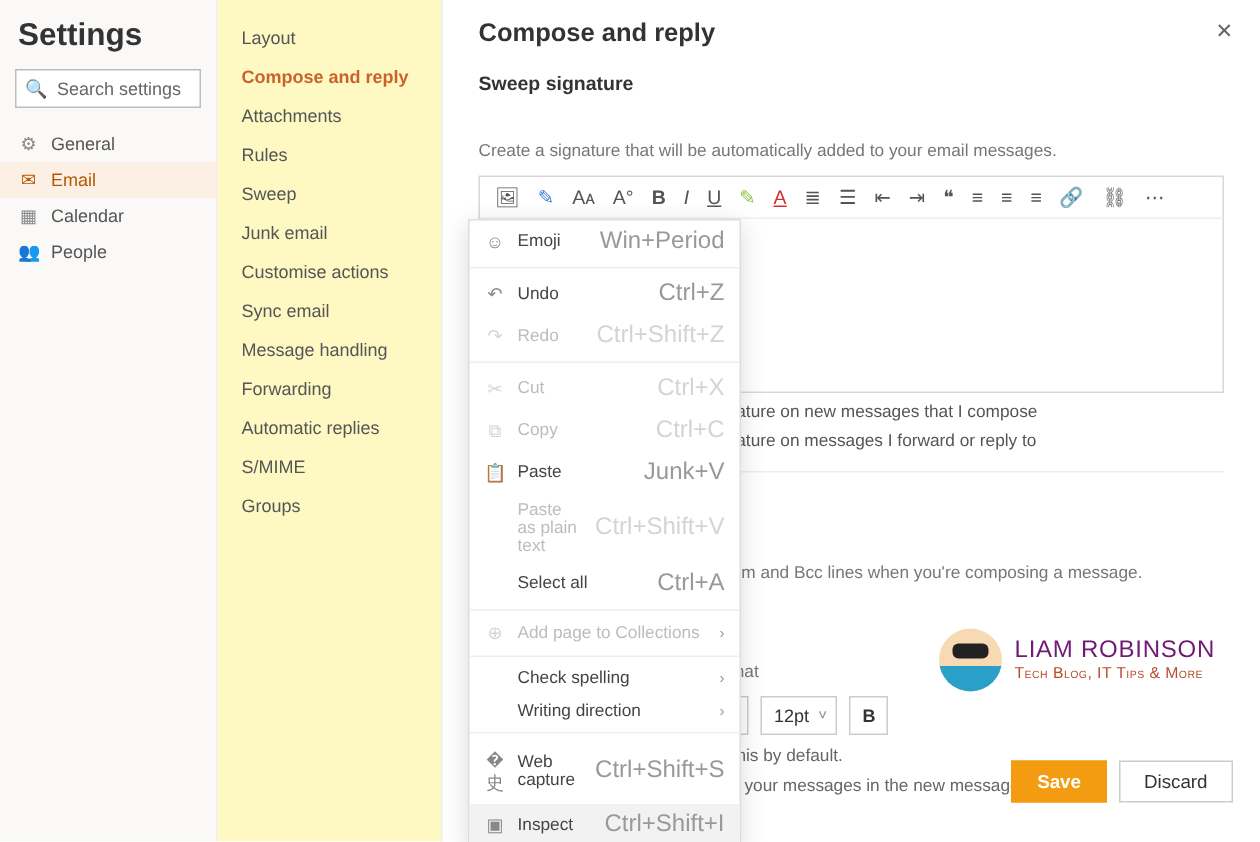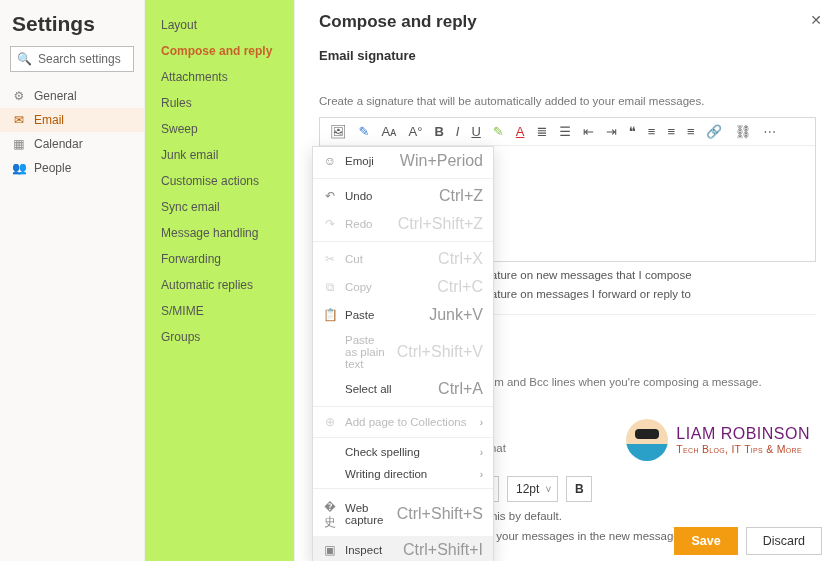--- a/index.html
+++ b/index.html
@@ -6,44 +6,44 @@
   body { background: #fff; width: 840px; height: 561px; overflow: hidden; font-size: 12px; color: #333; }
   .app { display: flex; height: 100%; }
   .col1 { width: 145px; background: #faf9f8; border-right: 1px solid #eee; padding: 8px 0; }
   .col1 h1 { font-size: 21px; font-weight: 600; padding: 4px 12px 10px; }
   .search { margin: 0 10px 12px; border: 1px solid #bdbdbd; background: #fff; height: 26px; display: flex; align-items: center; padding: 0 6px; gap: 6px; color: #666; font-size: 12px; }
   .nav-item { display: flex; align-items: center; gap: 8px; padding: 5px 12px; font-size: 12px; color: #555; cursor: pointer; }
   .nav-item .ic { width: 14px; text-align: center; color: #888; }
   .nav-item.active { background: #fcefe3; color: #b35900; }
   .nav-item.active .ic { color: #b35900; }
   .quick { color: #0f6cbd; font-size: 11.5px; padding: 8px 12px 0 32px; cursor: pointer; }
-  .col2 { width: 150px; background: #bef264; border-right: 1px solid #eee; padding: 12px 0; }
+  .col2 { width: 150px; background: #fef9c3; border-right: 1px solid #eee; padding: 12px 0; }
   .sub-item { padding: 6px 16px; font-size: 12px; color: #555; cursor: pointer; }
   .sub-item.active { color: #c9632c; font-weight: 600; }
   .pane { flex: 1; position: relative; padding: 12px 24px 0 24px; overflow: hidden; }
   .pane-title { font-size: 17px; font-weight: 600; margin-bottom: 16px; }
   .close-x { position: absolute; top: 12px; right: 18px; font-size: 14px; color: #666; cursor: pointer; }
   .section-h { font-size: 13px; font-weight: 600; margin-bottom: 4px; }
   .section-d { font-size: 11.5px; color: #777; margin-bottom: 10px; margin-top: 32px; }
   .editor { border: 1px solid #d8d8d8; background: #fff; }
   .toolbar { display: flex; align-items: center; gap: 12px; padding: 6px 10px; border-bottom: 1px solid #eee; color: #555; font-size: 13px; }
   .toolbar .tb { cursor: pointer; }
   .editor-body { height: 115px; padding: 8px 10px; font-size: 12px; }
   .check-row { display: flex; align-items: center; gap: 8px; font-size: 11.5px; color: #555; margin-top: 6px; }
   .cbx { width: 13px; height: 13px; border: 1px solid #999; background: #fff; display: inline-block; }
   .cbx.on { background: #f39c12; border-color: #f39c12; position: relative; }
   .cbx.on::after { content: "✓"; color: #fff; font-size: 10px; position: absolute; top: -1px; left: 1px; }
   .divider { border-top: 1px solid #eee; margin: 14px 0; }
-  .fmt-row { display: flex; gap: 8px; align-items: center; margin-top: 22px; }
+  .fmt-row { display: flex; gap: 8px; align-items: center; margin-top: 10px; }
   .sel { border: 1px solid #ccc; height: 26px; padding: 0 18px 0 8px; font-size: 12px; background: #fff; position: relative; min-width: 48px; display: flex; align-items: center; }
   .sel.wide { width: 180px; }
   .sel::after { content: "˅"; position: absolute; right: 6px; color: #888; font-size: 10px; }
   .fmt-b { width: 26px; height: 26px; border: 1px solid #ccc; display: flex; align-items: center; justify-content: center; font-weight: bold; }
   .hint { font-size: 11.5px; color: #666; margin-top: 8px; }
-  .footer { position: absolute; bottom: 6px; right: 18px; display: flex; gap: 8px; }
+  .footer { position: absolute; bottom: 26px; right: 18px; display: flex; gap: 8px; }
   .btn { height: 28px; padding: 0 16px; font-size: 12.5px; border: 1px solid #ccc; background: #fff; cursor: pointer; display: flex; align-items: center; }
   .btn.primary { background: #f39c12; border-color: #f39c12; color: #fff; font-weight: 600; }
   .ctx { position: absolute; left: 312px; top: 146px; width: 182px; background: #fff; border: 1px solid #ddd; box-shadow: 0 4px 16px rgba(0,0,0,.15); font-size: 11.5px; color: #444; z-index: 50; }
   .ctx-item { display: flex; align-items: center; padding: 5px 10px; gap: 8px; cursor: pointer; }
   .ctx-item.disabled { color: #bcbcbc; }
   .ctx-item.hover { background: #f2f2f2; }
   .ctx-ic { width: 14px; text-align: center; color: #888; font-size: 12px; }
   .ctx-item.disabled .ctx-ic { color: #d4d4d4; }
   .ctx-label { flex: 1; }
   .ctx-sc { color: #999; font-size: 16px; }
@@ -99,21 +99,21 @@
       <div class="sub-item">Forwarding</div>
       <div class="sub-item">Automatic replies</div>
       <div class="sub-item">S/MIME</div>
       <div class="sub-item">Groups</div>
     </div>
 
   <div class="pane">
     <div class="pane-title">Compose and reply</div>
     <div class="close-x">✕</div>
 
-    <div class="section-h">Email signature</div>
+    <div class="section-h">Sweep signature</div>
     <div class="section-d">Create a signature that will be automatically added to your email messages.</div>
 
     <div class="editor">
       <div class="toolbar">
         <span class="tb">🖼</span>
         <span class="tb" style="color:#3a7bd5">✎</span>
         <span class="tb">Aᴀ</span>
         <span class="tb">A°</span>
         <span class="tb"><b>B</b></span>
         <span class="tb"><i>I</i></span>

